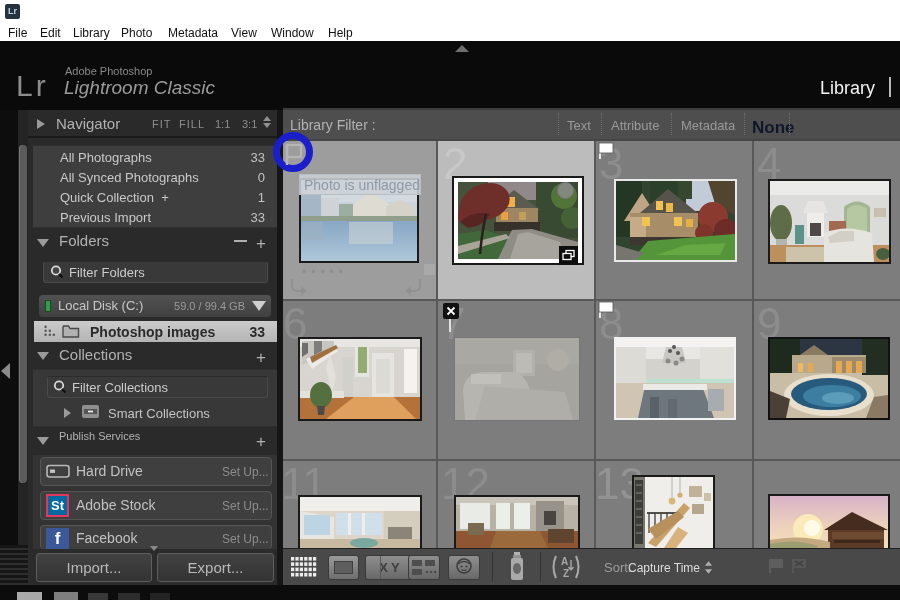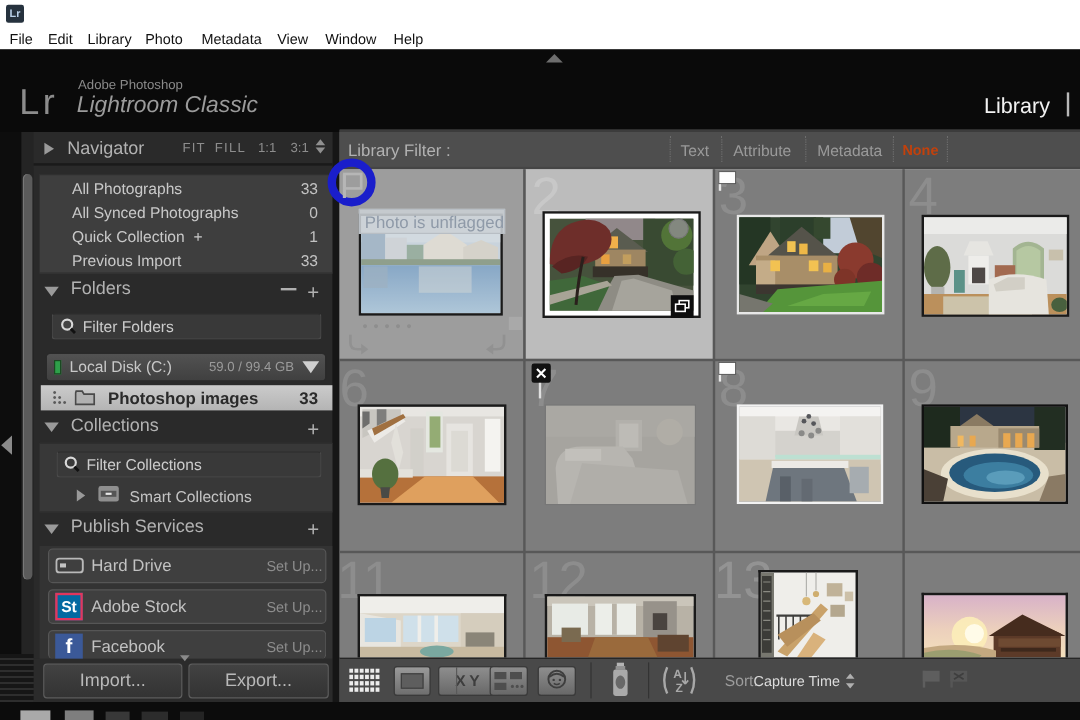--- a/index.html
+++ b/index.html
@@ -98,21 +98,21 @@
   <div class="abs" style="left:72px;top:380px;font-size:13px;color:#cccccc;">Filter Collections</div>
   <div class="abs" style="left:64px;top:408px;width:0;height:0;border-top:5px solid transparent;border-bottom:5px solid transparent;border-left:7px solid #9a9a9a;"></div>
   <svg class="abs" style="left:81px;top:404px;" width="19" height="16" viewBox="0 0 19 16">
       <rect x="1" y="1" width="17" height="13" rx="2" fill="#8f8f8f"></rect>
       <rect x="3" y="5" width="13" height="5" fill="#555"></rect>
       <rect x="7" y="6.6" width="5" height="1.8" fill="#e8e8e8"></rect>
     </svg>
   <div class="abs" style="left:108px;top:406px;font-size:13px;color:#c4c4c4;">Smart Collections</div>
 
   <div class="abs" style="left:37px;top:437px;width:0;height:0;border-left:6px solid transparent;border-right:6px solid transparent;border-top:8px solid #9a9a9a;"></div>
-  <div class="abs" style="left:59px;top:430px;font-size:15px;color:#b2b2b2;">Publish Services</div>
+  <div class="abs" style="left:59px;top:430px;font-size:11px;color:#b2b2b2;">Publish Services</div>
   <div class="abs" style="left:256px;top:432px;font-size:17px;color:#b0b0b0;">+</div>
 
   <div class="abs" style="left:33px;top:455px;width:244px;height:94px;background:#333333;"></div>
   <div class="abs" style="left:40px;top:457px;width:232px;height:29px;background:#3f3f3f;border:1px solid #565656;border-radius:4px;"></div>
   <svg class="abs" style="left:46px;top:464px;" width="24" height="15" viewBox="0 0 24 15">
       <rect x="1" y="1.5" width="22" height="11.5" rx="2.5" fill="#3f3f3f" stroke="#b9b9b9" stroke-width="1.6"></rect>
       <rect x="4" y="5.5" width="5" height="3.4" fill="#c4c4c4"></rect>
     </svg>
   <div class="abs" style="left:76px;top:463px;font-size:14px;color:#c2c2c2;">Hard Drive</div>
   <div class="abs" style="left:222px;top:465px;font-size:12px;color:#8d8d8d;">Set Up...</div>
@@ -138,21 +138,21 @@
 
   <div class="abs" style="left:283px;top:108px;width:617px;height:33px;background:#4e4e4e;border-top:2px solid #3c3c3c;"></div>
   <div class="abs" style="left:290px;top:117px;font-size:14px;color:#b2b2b2;">Library Filter :</div>
   <div class="abs" style="left:558px;top:113px;width:1px;height:22px;border-left:1px dotted #6e6e6e;"></div>
   <div class="abs" style="left:567px;top:118px;font-size:13px;color:#9a9a9a;">Text</div>
   <div class="abs" style="left:601px;top:113px;width:1px;height:22px;border-left:1px dotted #6e6e6e;"></div>
   <div class="abs" style="left:611px;top:118px;font-size:13px;color:#9a9a9a;">Attribute</div>
   <div class="abs" style="left:671px;top:113px;width:1px;height:22px;border-left:1px dotted #6e6e6e;"></div>
   <div class="abs" style="left:681px;top:118px;font-size:13px;color:#9a9a9a;">Metadata</div>
   <div class="abs" style="left:744px;top:113px;width:1px;height:22px;border-left:1px dotted #6e6e6e;"></div>
-  <div class="abs" style="left:752px;top:118px;font-size:12px;font-weight:bold;color:#c2410c;">None</div>
+  <div class="abs" style="left:752px;top:118px;font-size:17px;font-weight:bold;color:#0f172a;">None</div>
   <div class="abs" style="left:789px;top:113px;width:1px;height:22px;border-left:1px dotted #6e6e6e;"></div>
 
   <div class="abs" style="left:283px;top:139px;width:617px;height:2px;background:#454545;"></div>
   <div class="abs" style="left:283px;top:141px;width:617px;height:407px;background:#7d7d7d;"></div>
 
   <div class="abs" style="left:283px;top:141px;width:153px;height:158px;background:#9d9d9d;"></div>
 
   <div class="abs" style="left:438px;top:141px;width:156px;height:158px;background:#bcbcbc;"></div>
 
   <div class="abs" style="left:436px;top:141px;width:2px;height:407px;background:#585858;"></div>

